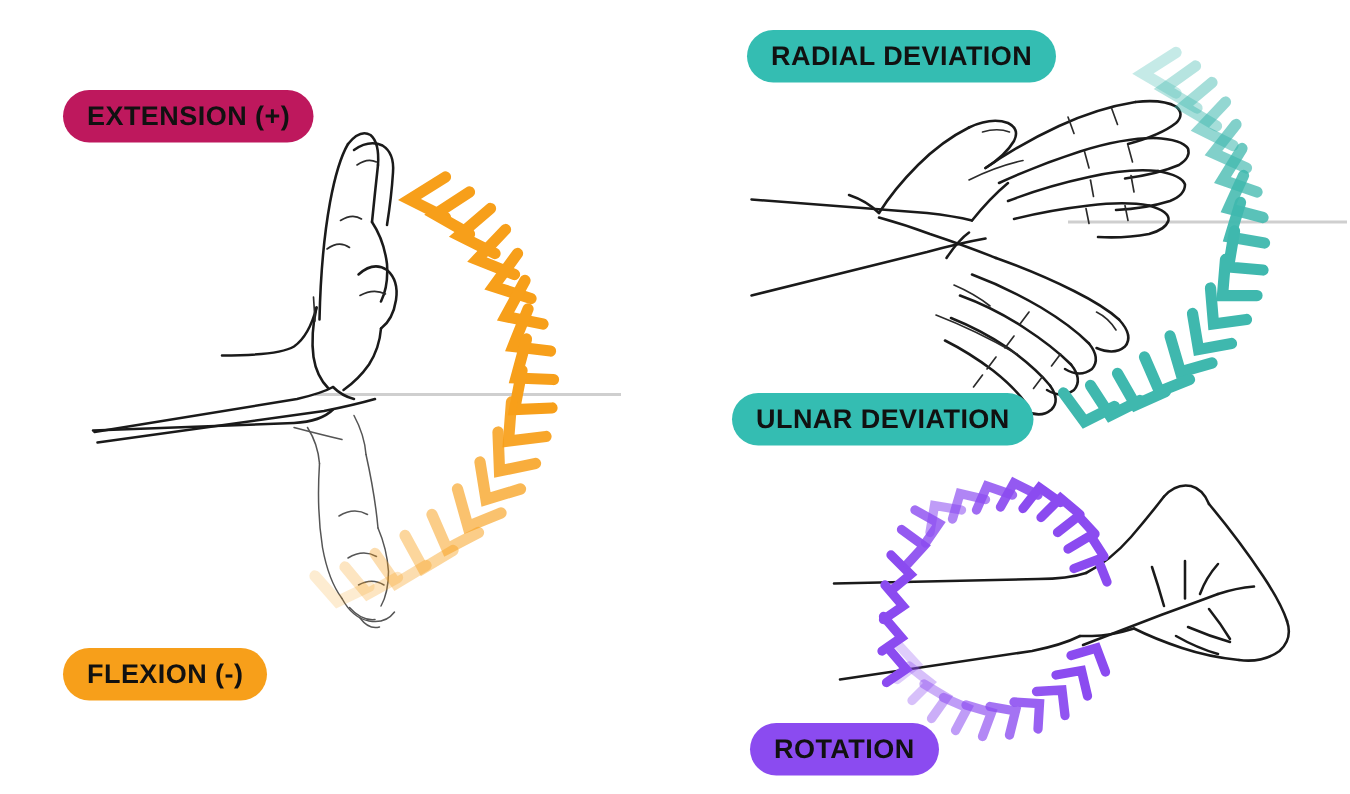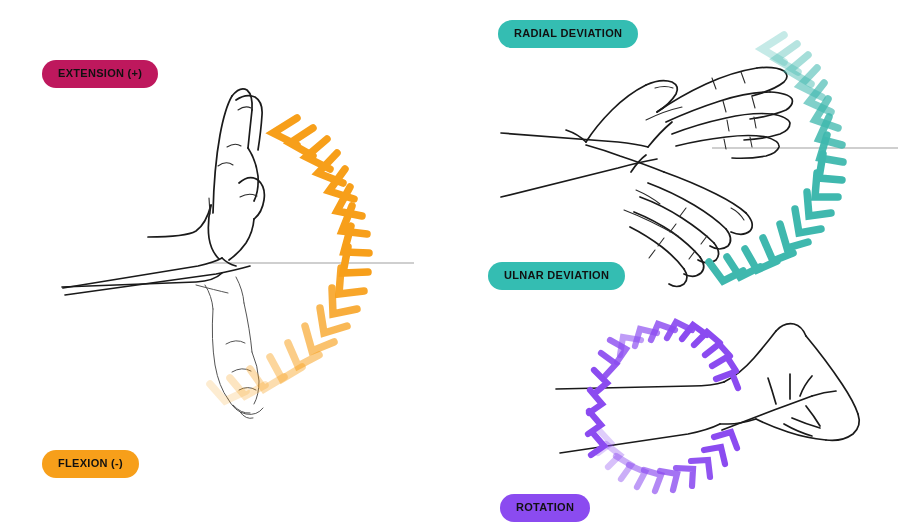--- a/index.html
+++ b/index.html
@@ -18,32 +18,32 @@
 
   
   .badge {
     position: absolute;
     display: inline-flex;
     align-items: center;
     justify-content: center;
     border-radius: 999px;
     color: #111111;
     font-weight: bold;
-    font-size: 11px;
+    font-size: 18px;
     letter-spacing: 0.3px;
     white-space: nowrap;
     line-height: 1;
     padding: 8px 16px 9px 16px;
     font-family: "Liberation Sans", sans-serif;
   }
   .badge-extension { left: 42px;  top: 60px;  background: #be185d; }
-  .badge-flexion   { left: 42px;  top: 450px; background: #F79F1A; }
+  .badge-flexion   { left: 42px;  top: 432px; background: #F79F1A; }
   .badge-radial    { left: 498px; top: 20px;  background: #34BDB2; }
   .badge-ulnar     { left: 488px; top: 262px; background: #34BDB2; }
-  .badge-rotation  { left: 500px; top: 482px; background: #8B4BF0; margin-top: 12px; }
+  .badge-rotation  { left: 500px; top: 482px; background: #8B4BF0; }
 
   
   .art {
     position: absolute;
     left: 0; top: 0;
     width: 900px;
     height: 529px;
     pointer-events: none;
   }
   .hand-stroke {

